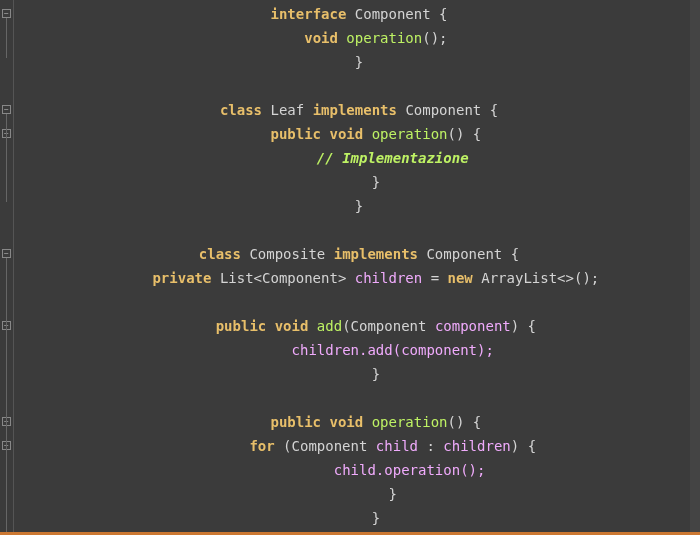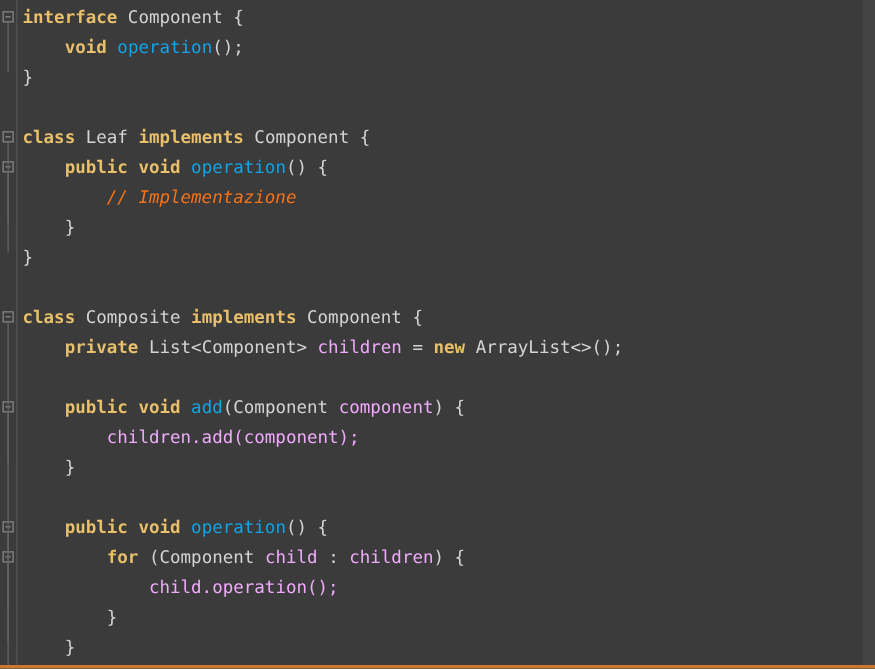--- a/index.html
+++ b/index.html
@@ -45,28 +45,29 @@
       left: 6px;
       width: 1px;
       background: #666;
     }
     .code {
       flex: 1;
       padding: 2px 0 0 4px;
       line-height: 24px;
       white-space: pre;
       background: #3b3b3b;
+      text-align: center;
     }
     .kw { color: #e8bf6a; font-weight: bold; }
     .type { color: #d4d4d4; }
     .name { color: #f0abfc; }
-    .method { color: #0ea5e9; }
+    .method { color: #bef264; }
     .paren { color: #d4d4d4; }
     .op { color: #d4d4d4; }
-    .comment { color: #f97316; font-style: italic; }
+    .comment { color: #bef264; font-style: italic; font-weight: bold; }
     .line { height: 24px; }
     .bottom-border {
       position: absolute;
       bottom: 0;
       left: 0;
       right: 0;
       height: 3px;
       background: #cc7832;
     }
     .scrollbar-track {

